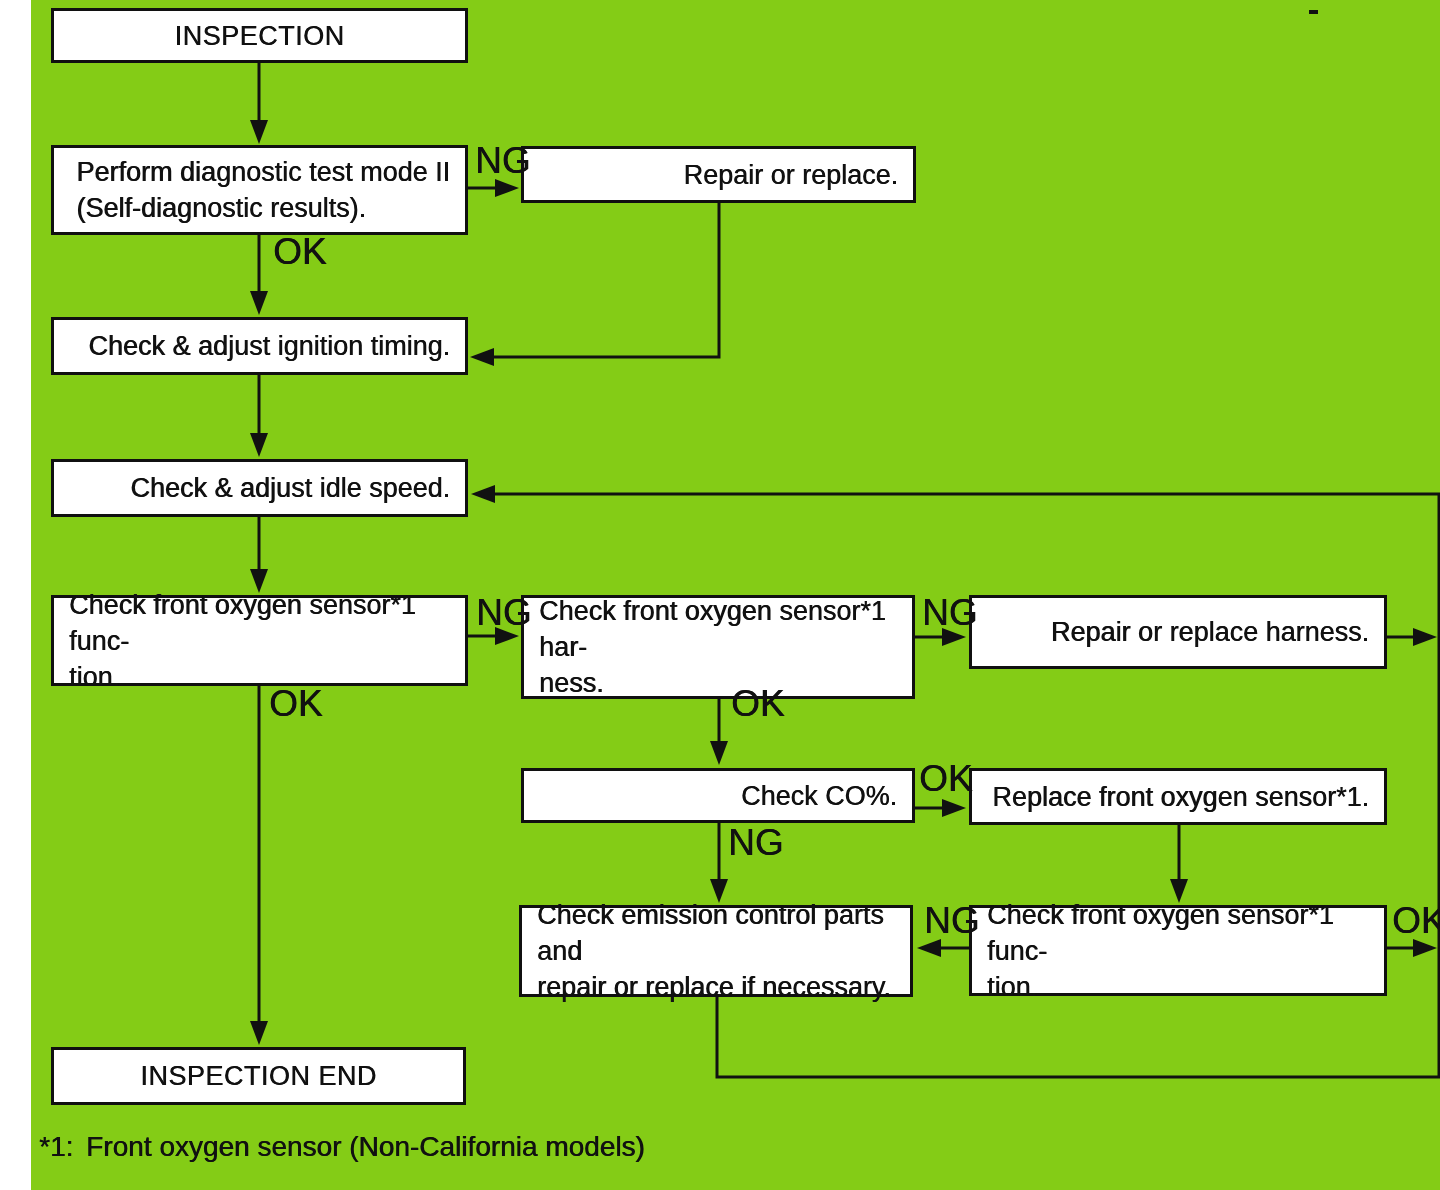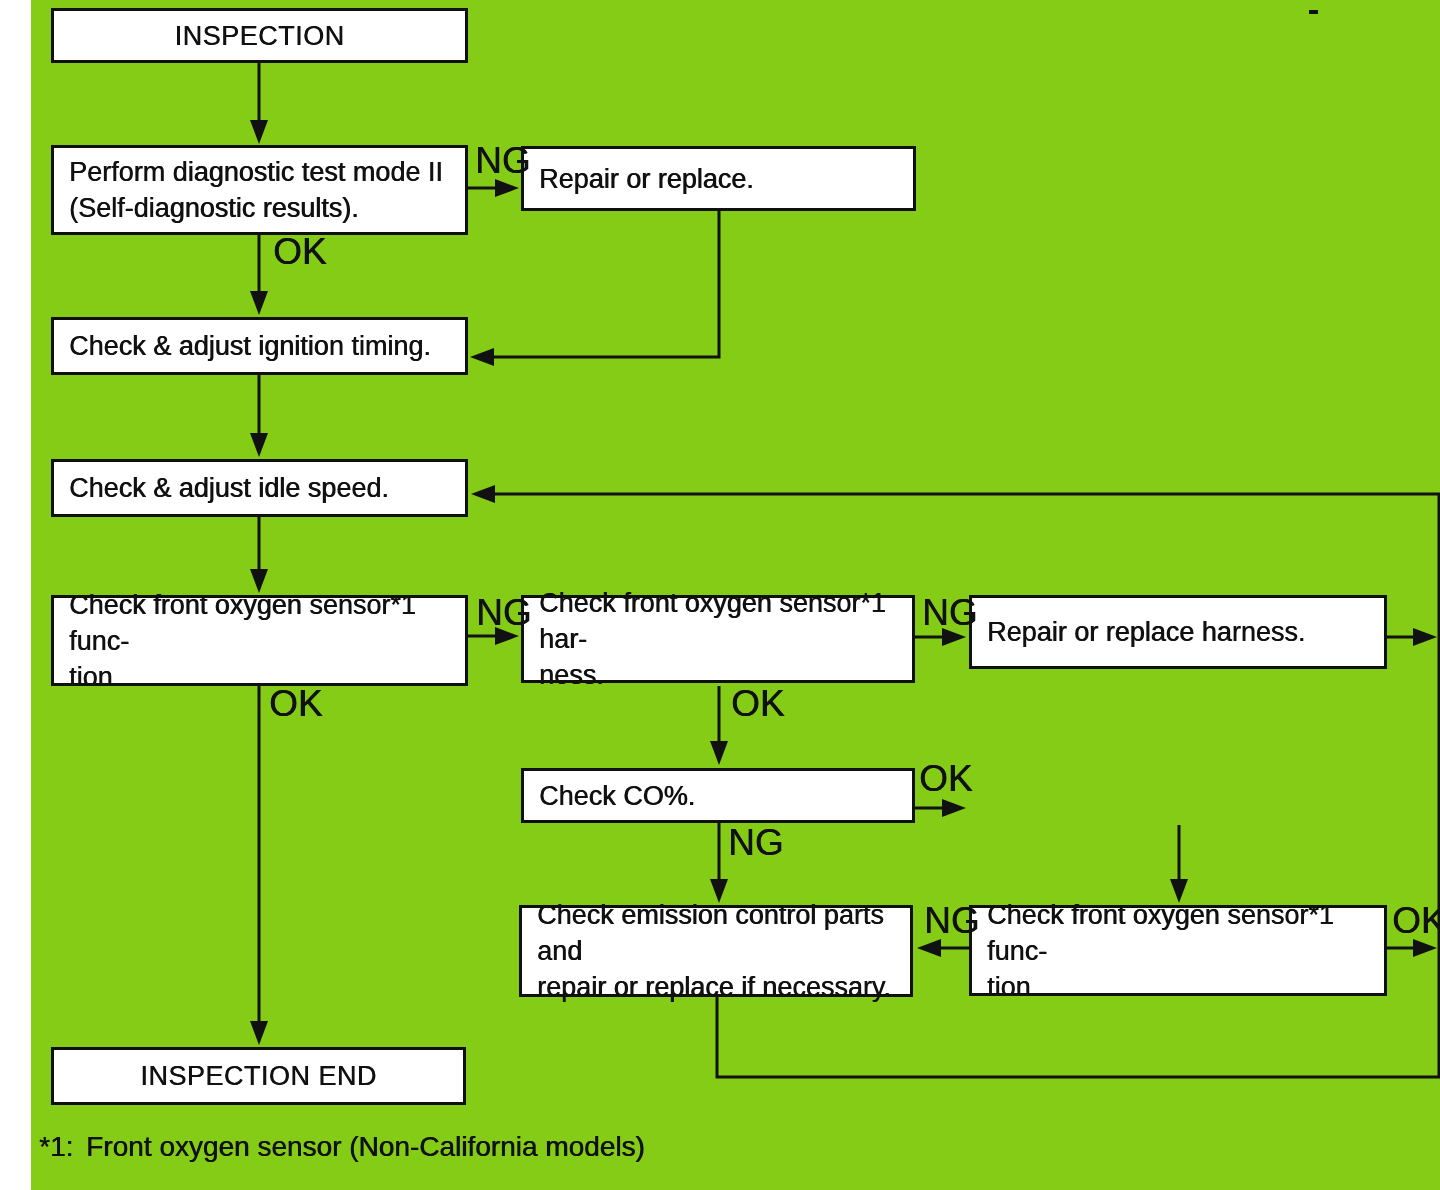--- a/index.html
+++ b/index.html
@@ -28,20 +28,21 @@
     position: absolute;
     box-sizing: border-box;
     background: #ffffff;
     border: 3px solid #101010;
     display: flex;
     align-items: center;
     padding: 0 15px;
     font-size: 27px;
     line-height: 36px;
     white-space: pre-line;
+    justify-content: flex-end;
   }
   .box.center {
     justify-content: center;
     padding: 0;
     letter-spacing: 0.5px;
   }
   .box-text, .edge-label, .footnote {
     text-shadow: 0.6px 0 0 #111111;
   }
   .edge-label {
@@ -144,50 +145,53 @@
 
   <div class="box center" style="left:20px;top:8px;width:417px;height:55px">
     <span class="box-text">INSPECTION</span>
   </div>
 
   <div class="box" style="left:20px;top:145px;width:417px;height:90px">
     <span class="box-text">Perform diagnostic test mode II
 (Self-diagnostic results).</span>
   </div>
 
-  <div class="box" style="left:490px;top:146px;width:395px;height:65px">
+  <div class="box" style="left:490px;top:146px;width:395px;height:57px">
     <span class="box-text">Repair or replace.</span>
   </div>
 
   <div class="box" style="left:20px;top:317px;width:417px;height:58px">
     <span class="box-text">Check &amp; adjust ignition timing.</span>
   </div>
 
   <div class="box" style="left:20px;top:459px;width:417px;height:58px">
     <span class="box-text">Check &amp; adjust idle speed.</span>
   </div>
 
   <div class="box" style="left:20px;top:595px;width:417px;height:91px">
     <span class="box-text">Check front oxygen sensor*1 func-
 tion.</span>
   </div>
 
-  <div class="box" style="left:490px;top:595px;width:394px;height:88px">
+  <div class="box" style="left:490px;top:595px;width:394px;height:104px">
     <span class="box-text">Check front oxygen sensor*1 har-
 ness.</span>
   </div>
 
   <div class="box" style="left:938px;top:595px;width:418px;height:74px">
     <span class="box-text">Repair or replace harness.</span>
   </div>
 
   <div class="box" style="left:490px;top:768px;width:394px;height:55px">
     <span class="box-text">Check CO%.</span>
   </div>
 
+  <div class="box" style="left:938px;top:768px;width:418px;height:57px">
+    <span class="box-text">Replace front oxygen sensor*1.</span>
+  </div>
 
   <div class="box" style="left:488px;top:905px;width:394px;height:92px">
     <span class="box-text">Check emission control parts and
 repair or replace if necessary.</span>
   </div>
 
   <div class="box" style="left:938px;top:905px;width:418px;height:91px">
     <span class="box-text">Check front oxygen sensor*1 func-
 tion.</span>
   </div>

